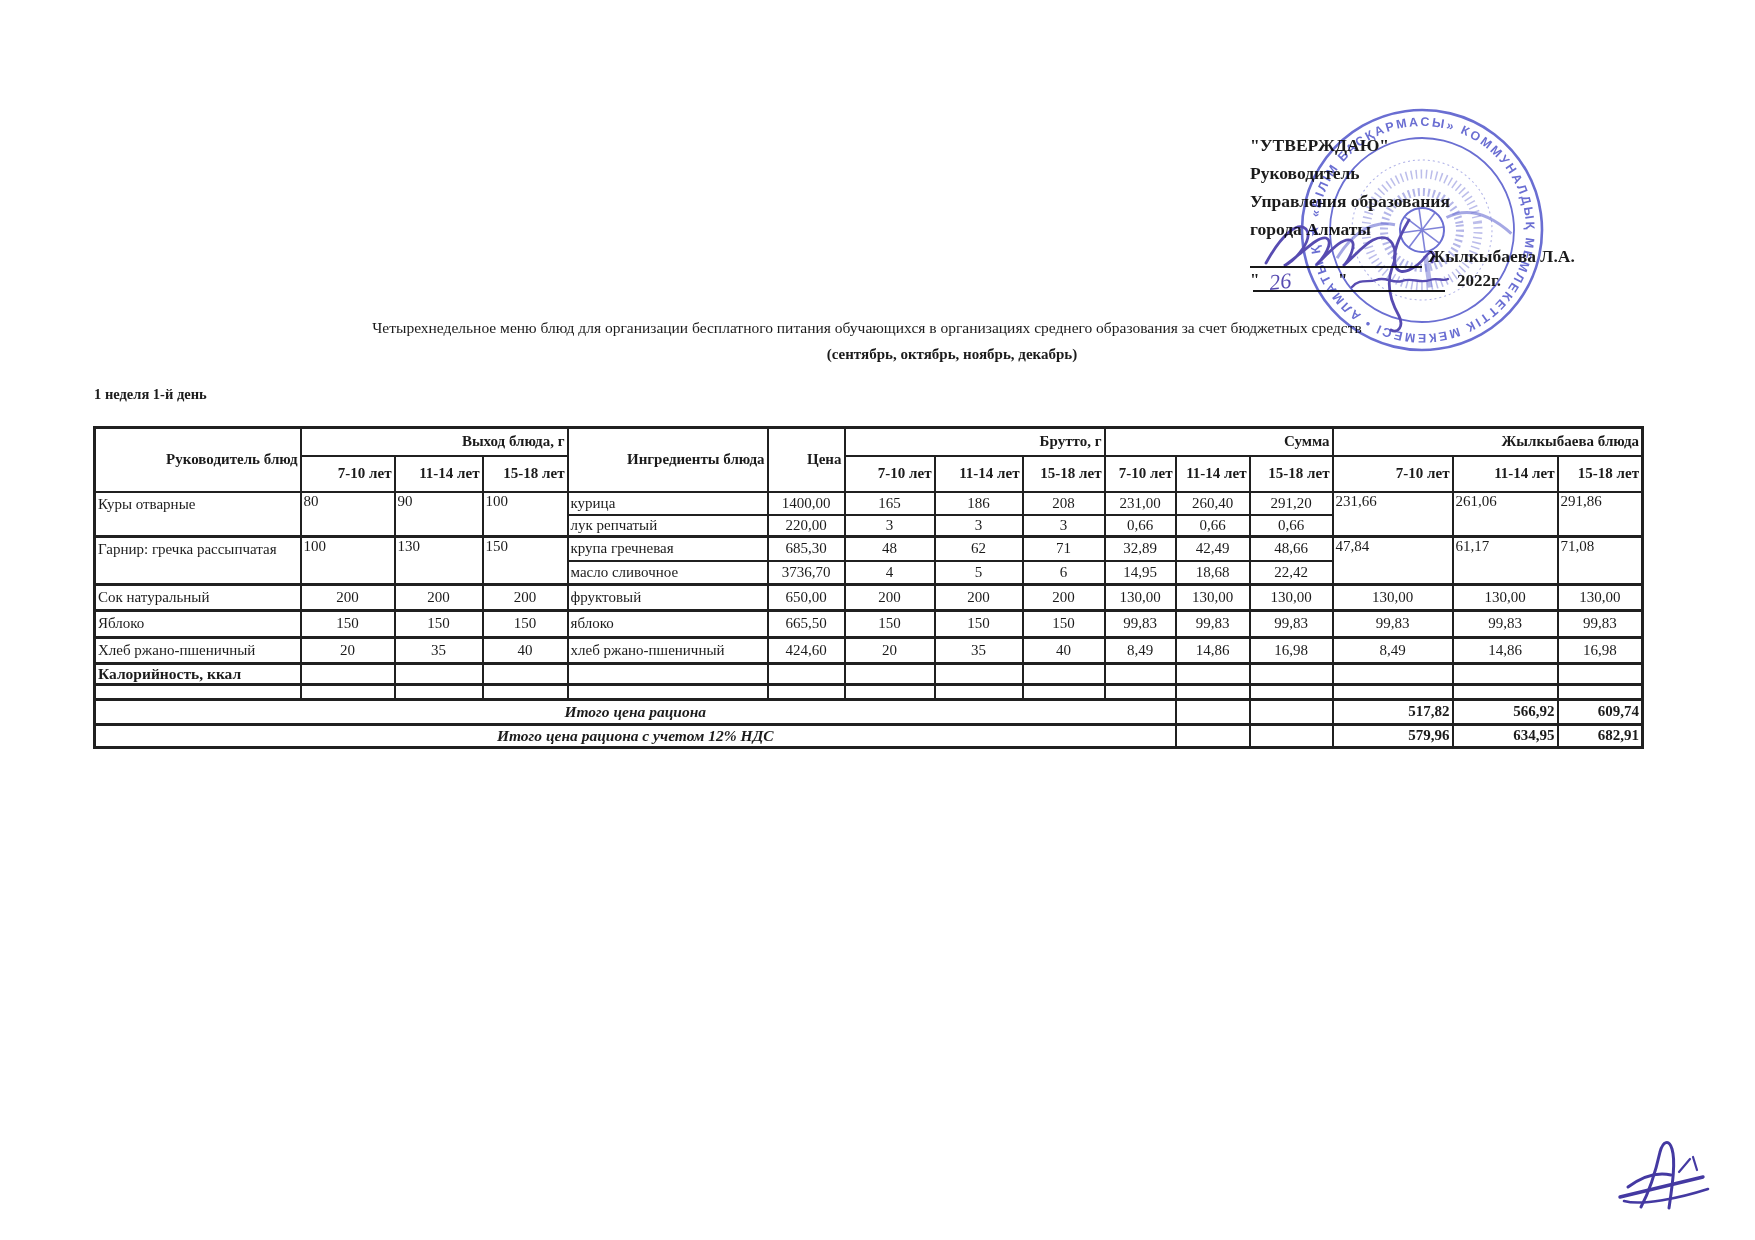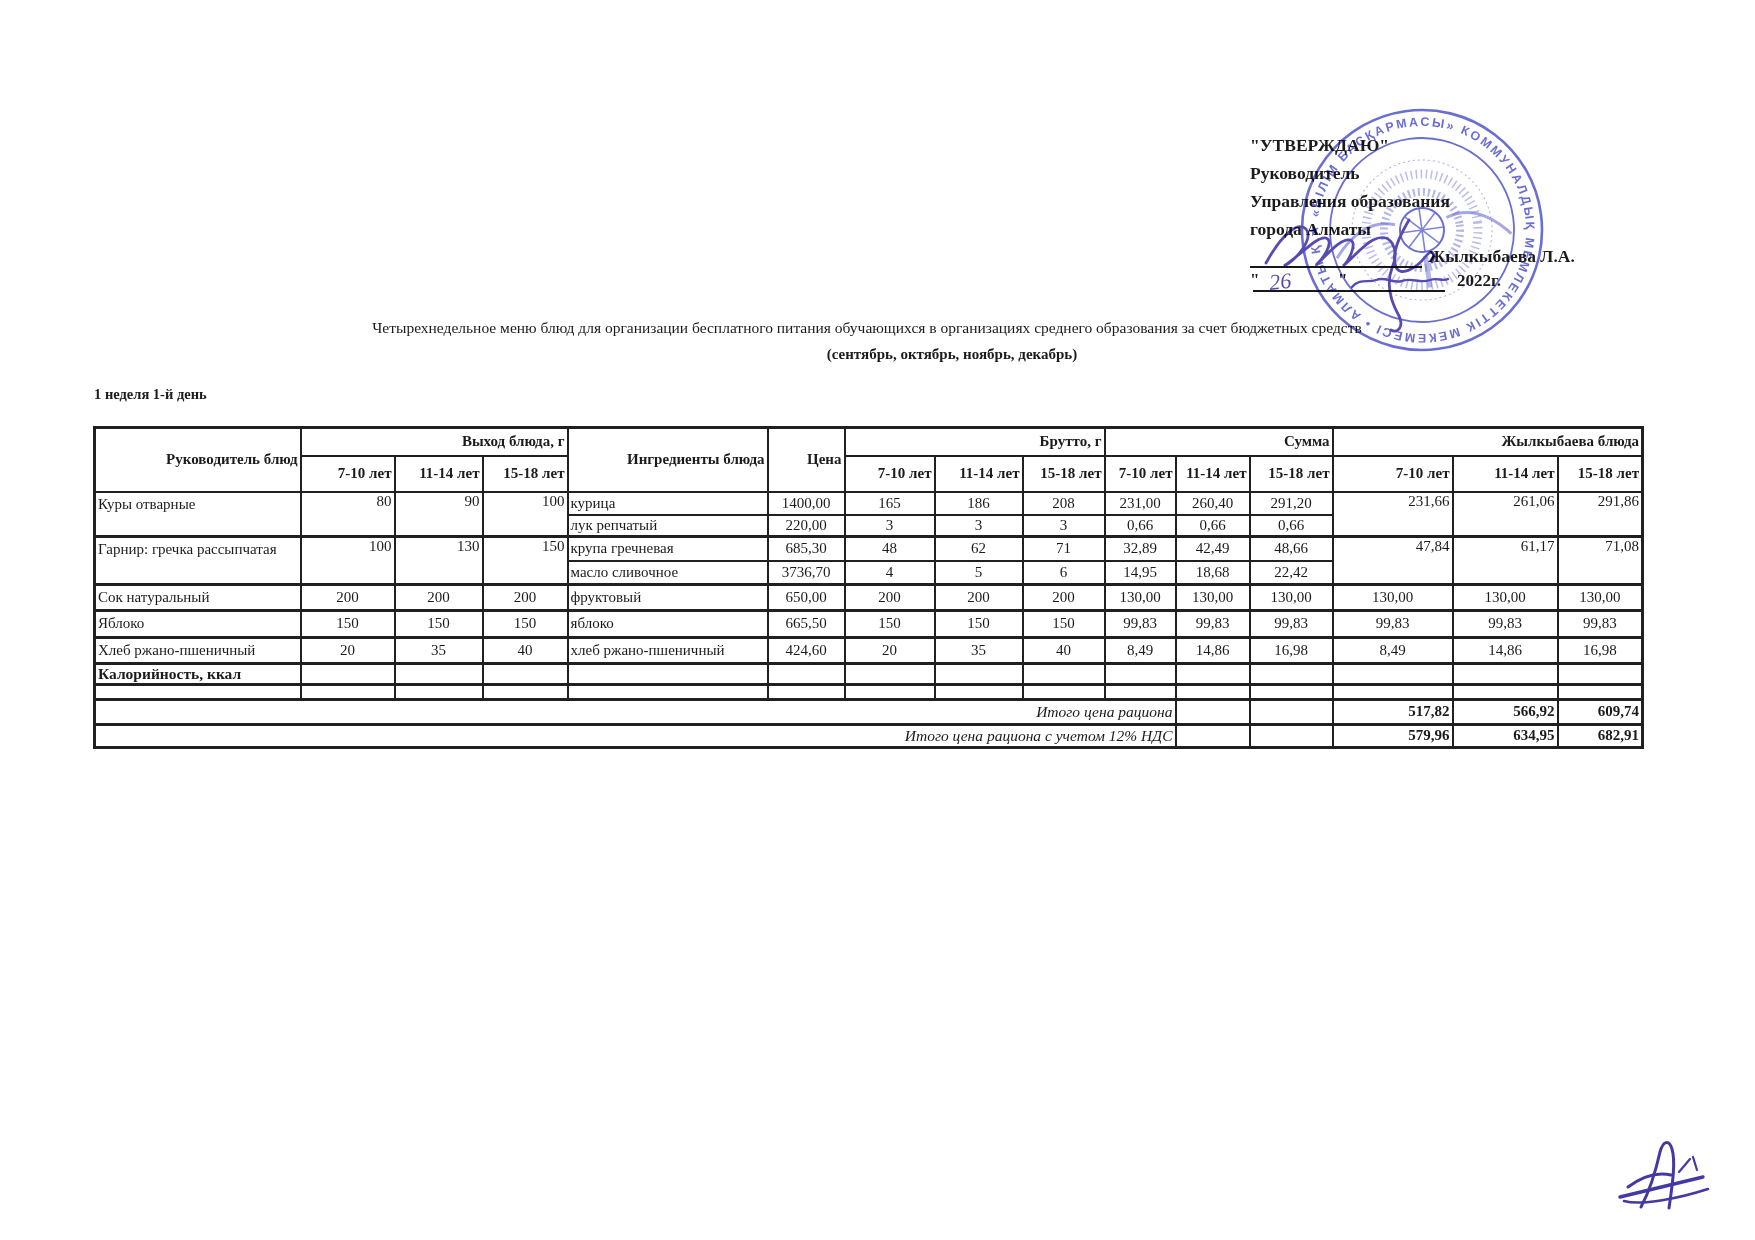--- a/index.html
+++ b/index.html
@@ -24,23 +24,23 @@
   .week-label{position:absolute;left:94px;top:386px;font-weight:bold;font-size:14.5px;}
   
   .tbl-wrap{position:absolute;left:93px;top:426px;}
   table.menu{border-collapse:collapse;table-layout:fixed;width:1548px;font-size:15px;}
   table.menu th,table.menu td{border:2px solid var(--border,#202020);padding:0 2px;overflow:hidden;}
   table.menu{border:3px solid var(--border,#202020);}
   table.menu th{font-weight:bold;font-size:15px;text-align:right;vertical-align:middle;padding:1px 2px;}
   td.num{text-align:center;vertical-align:middle;}
   td.ing{text-align:left;vertical-align:middle;padding-left:4px;}
   td.dish{text-align:left;vertical-align:top;padding:1px 3px;line-height:1.55;}
-  td.vtop{vertical-align:top;padding-top:2px;text-align:right;margin-left:32px;}
+  td.vtop{vertical-align:top;padding-top:2px;text-align:left;margin-left:32px;}
   td.kcal{font-weight:bold;text-align:left;vertical-align:middle;padding-left:3px;font-size:15.5px;}
-  td.total-label{font-weight:normal;font-style:italic;text-align:right;padding-left:4px;vertical-align:middle;font-size:15.5px;}
+  td.total-label{font-weight:bold;font-style:italic;text-align:center;padding-left:4px;vertical-align:middle;font-size:15.5px;}
   td.total-val{font-weight:bold;text-align:right;padding-right:5px;vertical-align:middle;}
   tr.sep td{border-top-width:3px;}
   tr.h28{height:28px;} tr.h36{height:36px;} tr.h23{height:23px;} tr.h22{height:22px;}
   tr.h24{height:24px;} tr.h25{height:25px;} tr.h21{height:21px;}
   tr.h15{height:15px;} tr.h15 td{line-height:5px;font-size:5px;}
   
   .ink-overlay{position:absolute;left:0;top:0;pointer-events:none;mix-blend-mode:multiply;opacity:.93;}
 </style>
 </head>
 <body>

